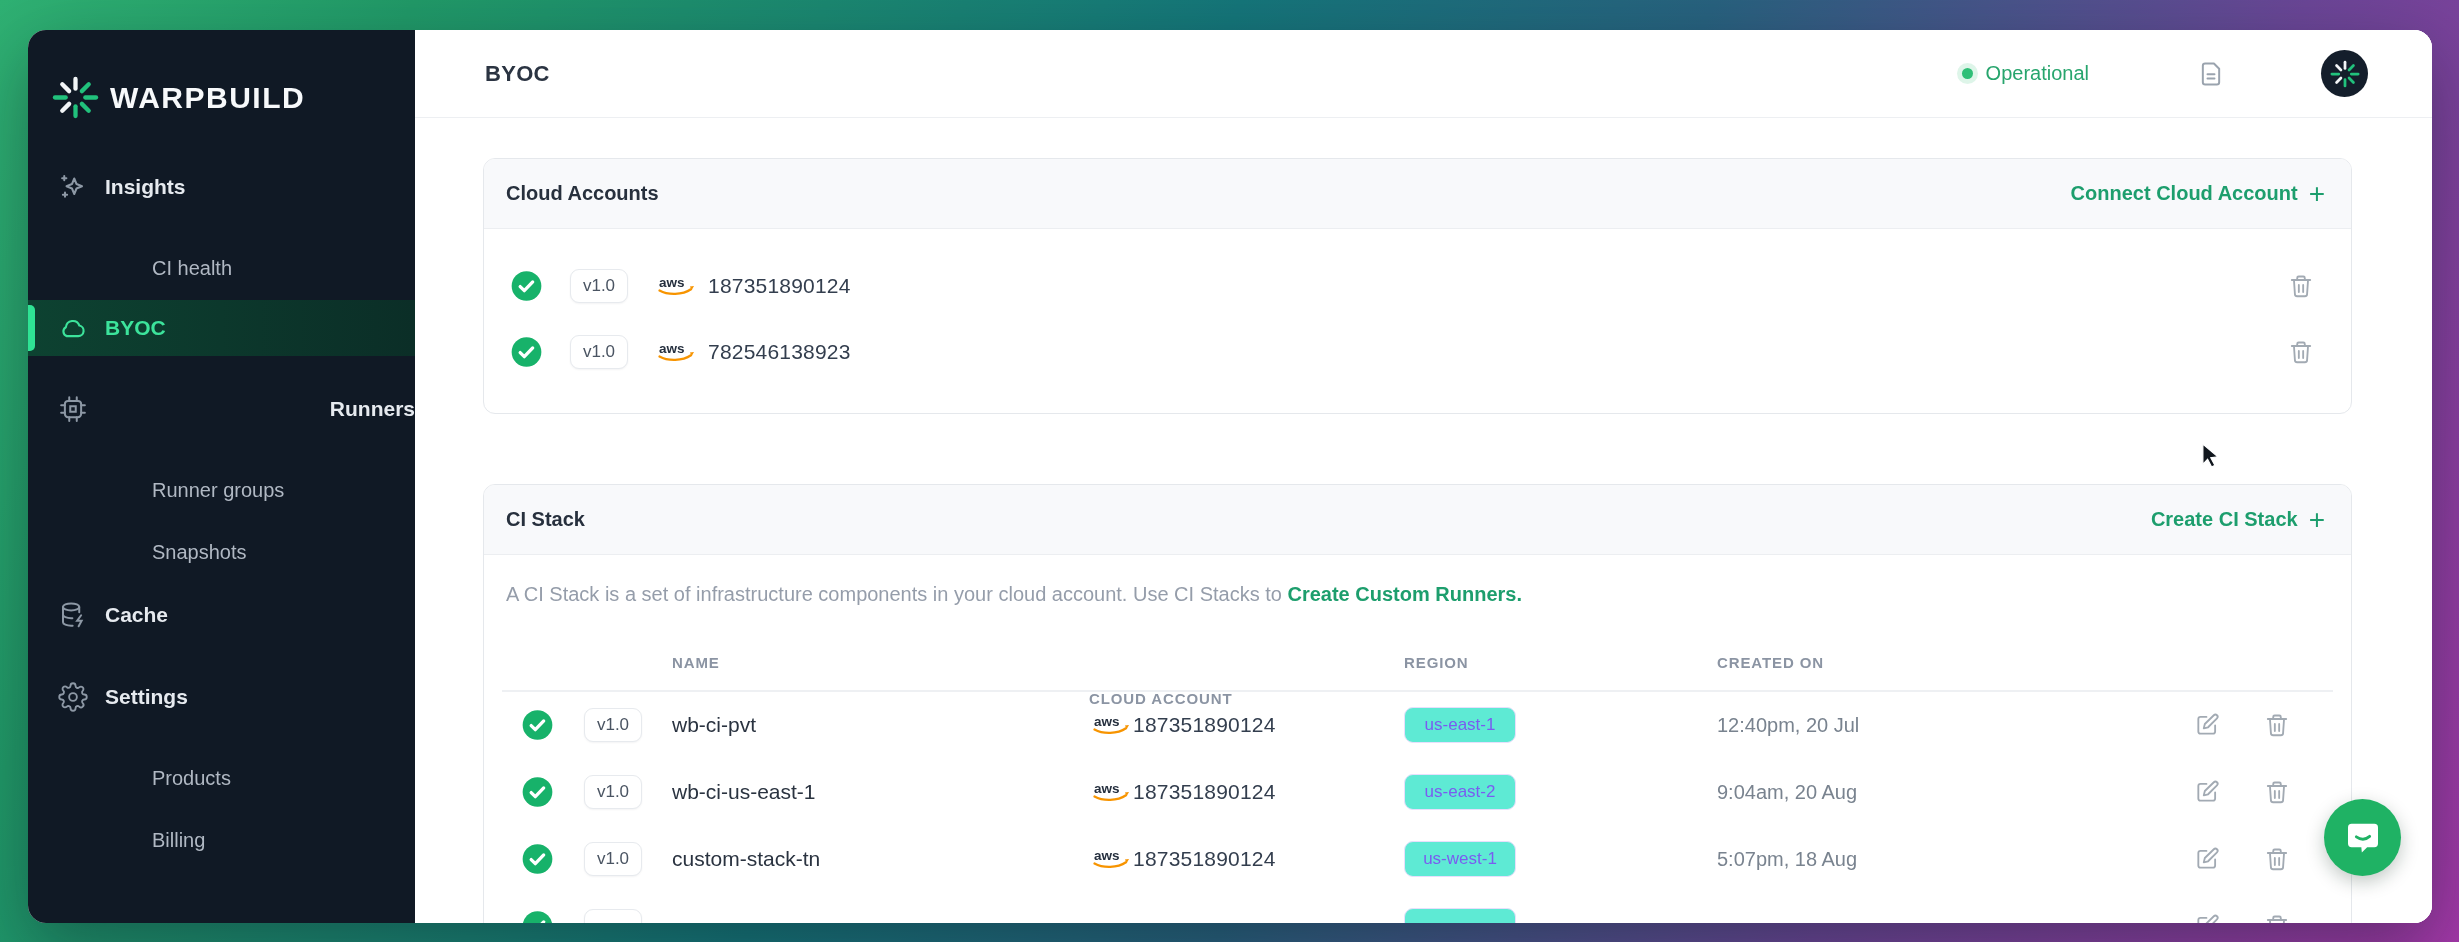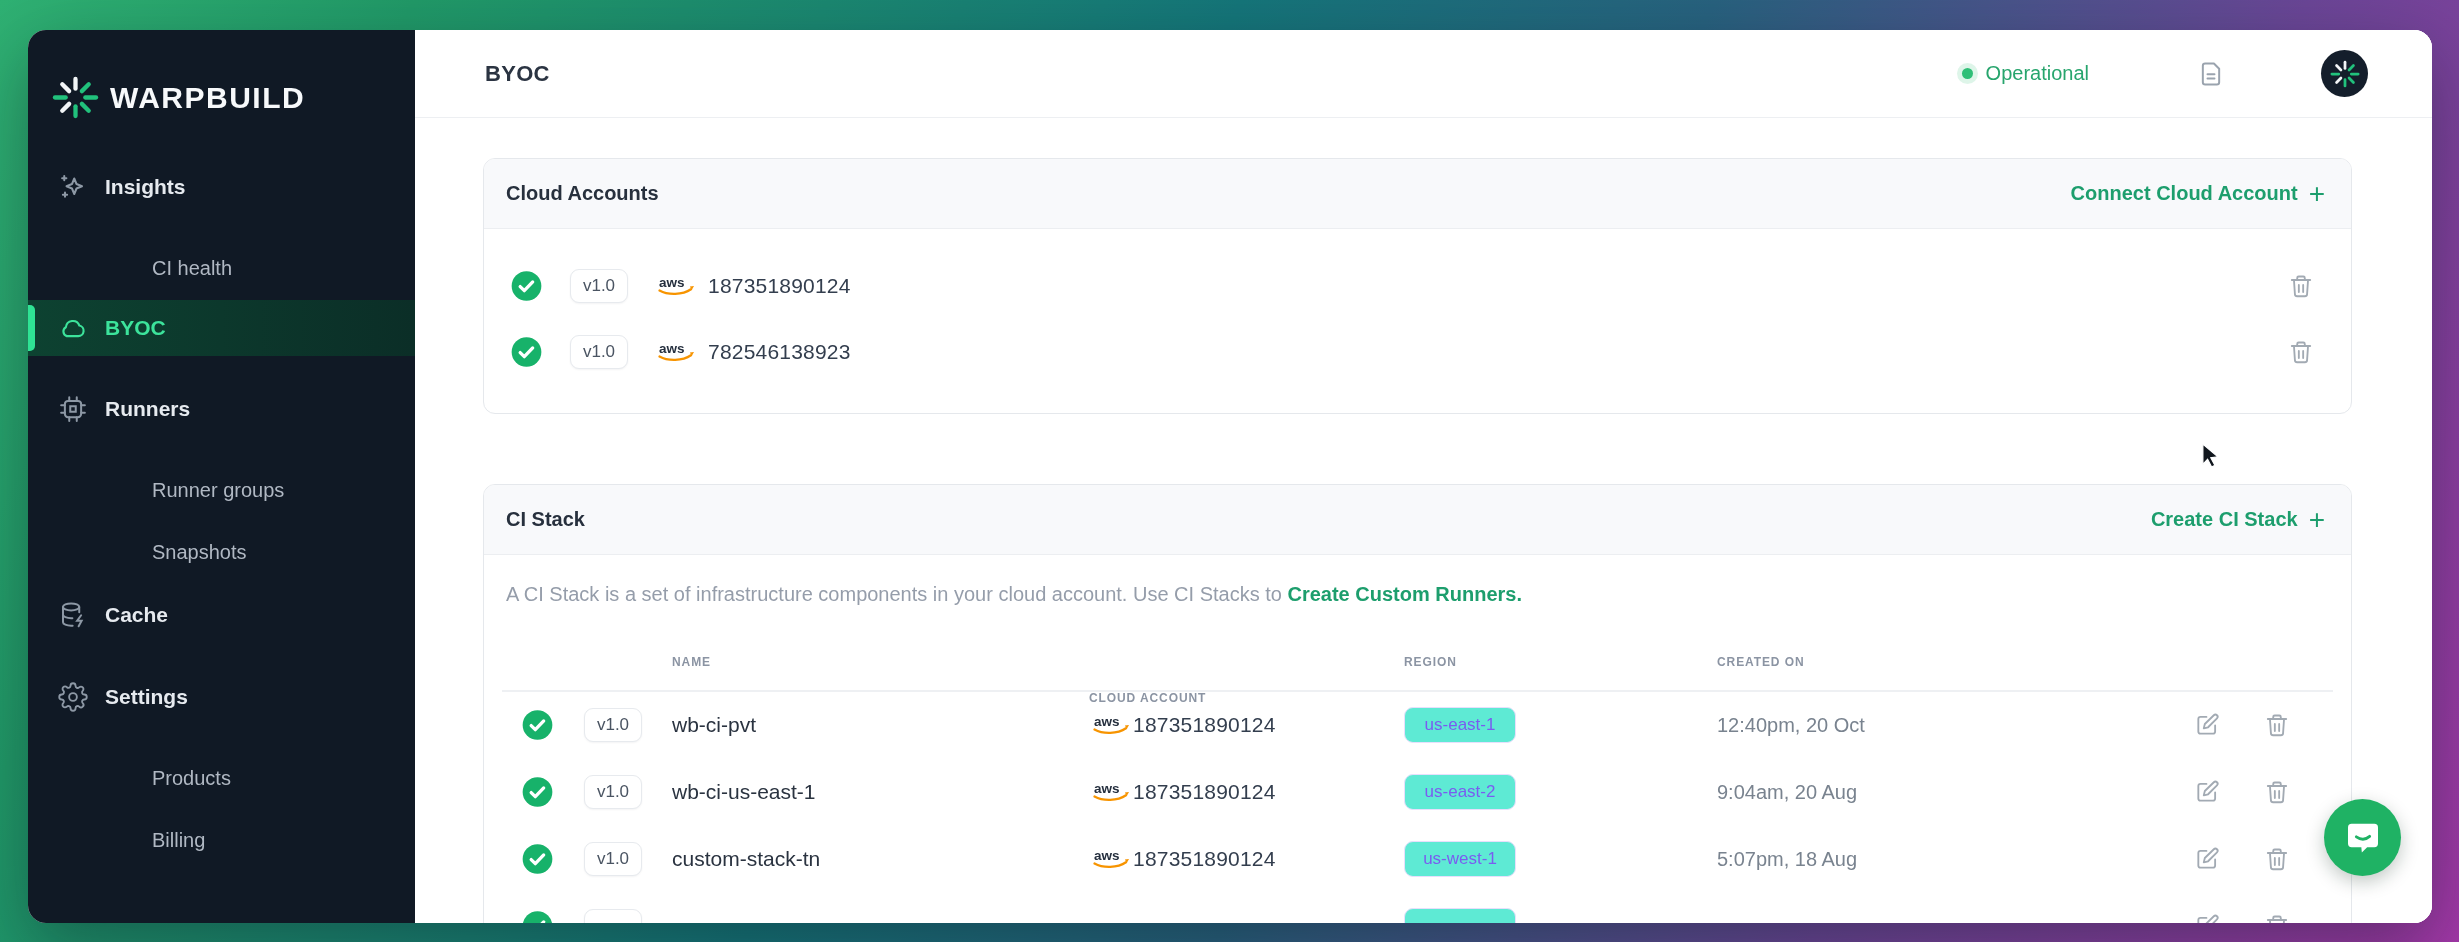--- a/index.html
+++ b/index.html
@@ -18,21 +18,21 @@
   
   .sidebar { position:absolute; left:0; top:0; bottom:0; width:387px; background:#101925; }
   .logo { position:absolute; top:44px; left:24px; display:flex; align-items:center; gap:11px; }
   .logo-icon { width:47px; height:47px; display:inline-flex; }
   .logo-icon svg { width:100%; height:100%; }
   .logo-text { font-size:30px; font-weight:700; color:#f7f9fb; letter-spacing:1.5px; }
 
   .nav { position:absolute; top:126px; left:0; right:0; }
   .nav-item { position:relative; display:flex; align-items:center; height:62px; padding-left:30px; cursor:pointer; }
   .nav-item.top:not(:first-child) { margin-top:20px; }
-  .nav-item.active + .nav-item.top { margin-top:22px; }
+  .nav-item.active + .nav-item.top { margin-top:22px;justify-content:space-between; }
   .nav-icon { width:30px; height:30px; margin-right:17px; color:#8d98a5; flex:none; display:inline-flex; }
   .nav-icon svg { width:100%; height:100%; }
   .nav-label { font-size:21px; font-weight:600; color:#e6eaef; }
   .nav-item.sub { padding-left:77px; }
   .nav-item.sub .nav-label { font-weight:400; font-size:20px; color:#b0b8c3;margin-top:38px; }
   .nav-item.active { height:56px; background:linear-gradient(90deg,#0d4231 0%, #0b2e27 100%); }
   .nav-item.active .nav-label, .nav-item.active .nav-icon { color:#3ce39b; }
   .nav-accent { position:absolute; left:0; top:5px; bottom:5px; width:7px; background:#2fe394; border-radius:0 5px 5px 0; }
 
   
@@ -79,21 +79,21 @@
 
   .aws { width:44px; height:27px; display:inline-flex; }
   .aws svg { width:100%; height:100%; }
   .icon-btn { width:26px; height:26px; color:#a2aab3; cursor:pointer; display:inline-flex; }
   .icon-btn svg { width:100%; height:100%; }
 
   
   .cs-desc { position:absolute; top:98px; left:22px; font-size:20px; color:#959daa; }
   .cs-desc .desc-link { color:#1d9e6d; font-weight:600; cursor:pointer; }
   .cs-head { position:absolute; top:160px; left:0; right:0; height:34px; }
-  .cs-head > div { position:absolute; top:50%; transform:translateY(-50%); font-size:12px; font-weight:600; color:#8b94a3; letter-spacing:.9px; }
+  .cs-head > div { position:absolute; top:50%; transform:translateY(-50%); font-size:15px; font-weight:600; color:#8b94a3; letter-spacing:.9px; }
   .col-name { left:188px; } .col-account { left:605px;margin-top:36px; } .col-region { left:920px; } .col-created { left:1233px; }
   .cs-divider { position:absolute; top:205px; left:18px; right:18px; height:1.5px; background:#eef0f3; }
   .cs-rows { position:absolute; top:206px; left:0; right:0; bottom:0; }
   .cs-row { position:relative; height:67px; }
   .cs-row > * { position:absolute; top:50%; transform:translateY(-50%); }
   .cs-row .check { left:37px; }
   .cs-row .vbadge { left:100px; }
   .cs-row .name { left:188px; font-size:21px; font-weight:500; color:#2a3340; }
   .cs-row .aws { left:605px; }
   .cs-row .acct { left:649px; }
@@ -340,21 +340,21 @@
     <span class="name">wb-ci-pvt</span>
     <span class="aws">
                   <svg viewBox="0 0 44 26">
                     <text x="5" y="13.5" font-family="Liberation Sans, sans-serif" font-size="13.5" font-weight="bold" fill="#252f3e">aws</text>
                     <path d="M5.5 17.5c8.5 4.8 23 4.6 31.5-1.2" fill="none" stroke="#f79400" stroke-width="2.3" stroke-linecap="round"></path>
                     <path d="M35.8 13.6l4.2-.5-2.1 3.6z" fill="#f79400"></path>
                   </svg>
                 </span>
     <span class="acct">187351890124</span>
     <span class="rbadge">us-east-1</span>
-    <span class="created">12:40pm, 20 Oct</span>
+    <span class="created">12:40pm, 20 Jul</span>
     <span class="icon-btn edit">
                   <svg viewBox="0 0 24 24" fill="none" stroke="currentColor" stroke-width="1.7" stroke-linecap="round" stroke-linejoin="round">
                     <path d="M11.5 4.5H6a2 2 0 0 0-2 2V18a2 2 0 0 0 2 2h11.5a2 2 0 0 0 2-2v-5.5"></path>
                     <path d="M18.3 3a2.05 2.05 0 0 1 2.9 2.9L13 14.1l-4 1 1-4z"></path>
                   </svg>
                 </span>
     <span class="icon-btn trash">
                   <svg viewBox="0 0 24 24" fill="none" stroke="currentColor" stroke-width="1.7" stroke-linecap="round" stroke-linejoin="round">
                     <path d="M3.5 6.5h17"></path>
                     <path d="M8.5 6.5v-2a1.3 1.3 0 0 1 1.3-1.3h4.4a1.3 1.3 0 0 1 1.3 1.3v2"></path>

